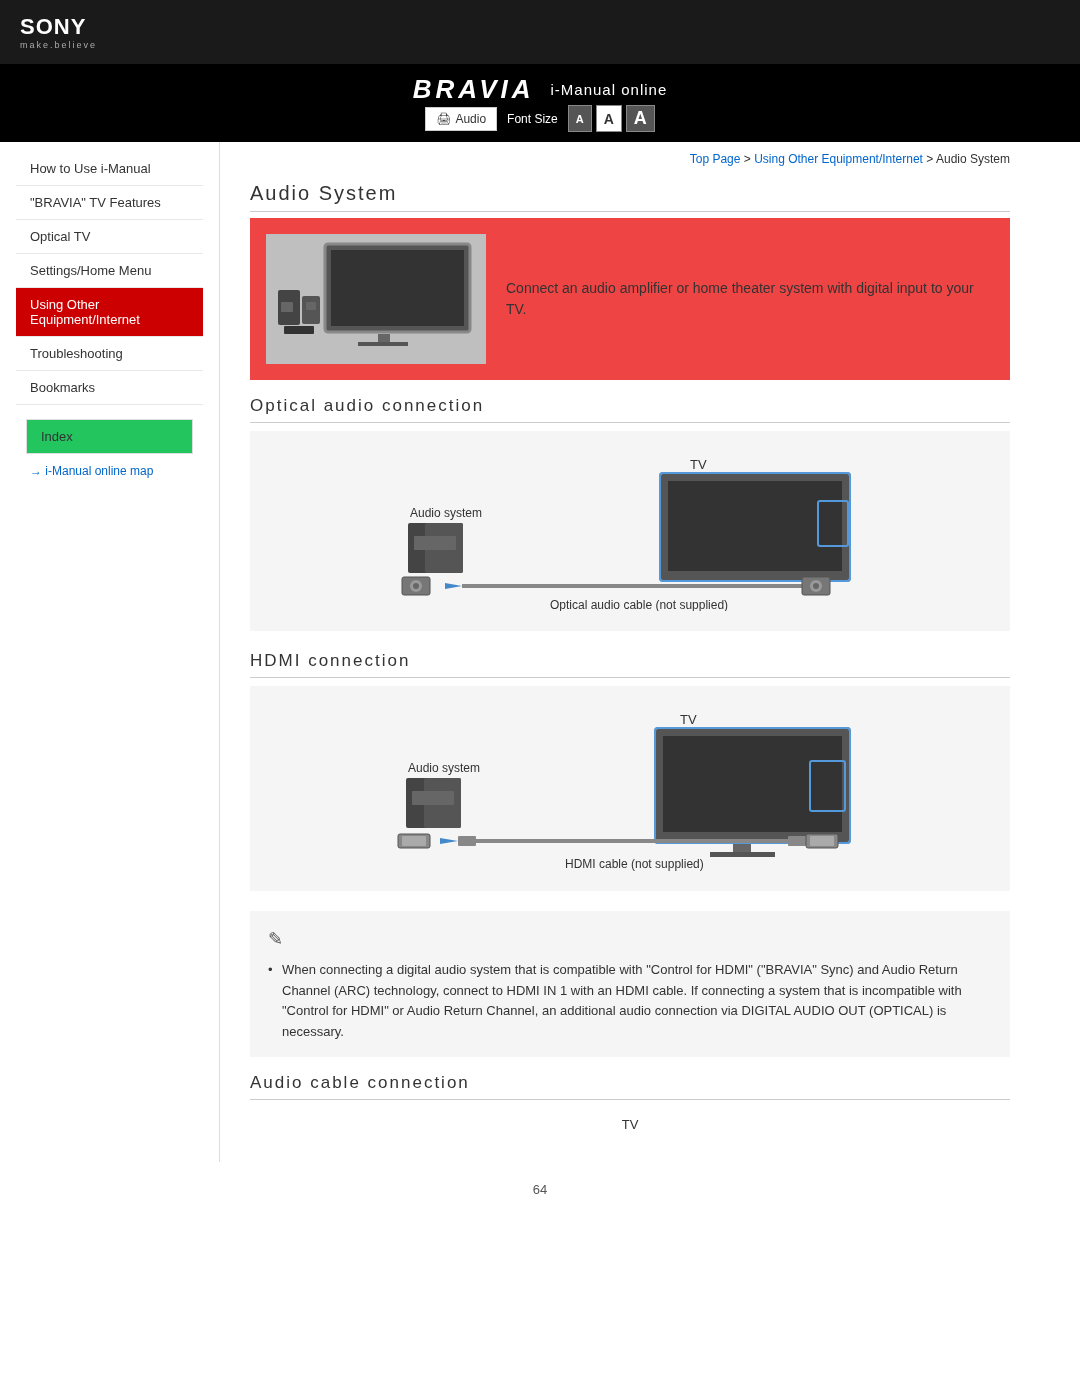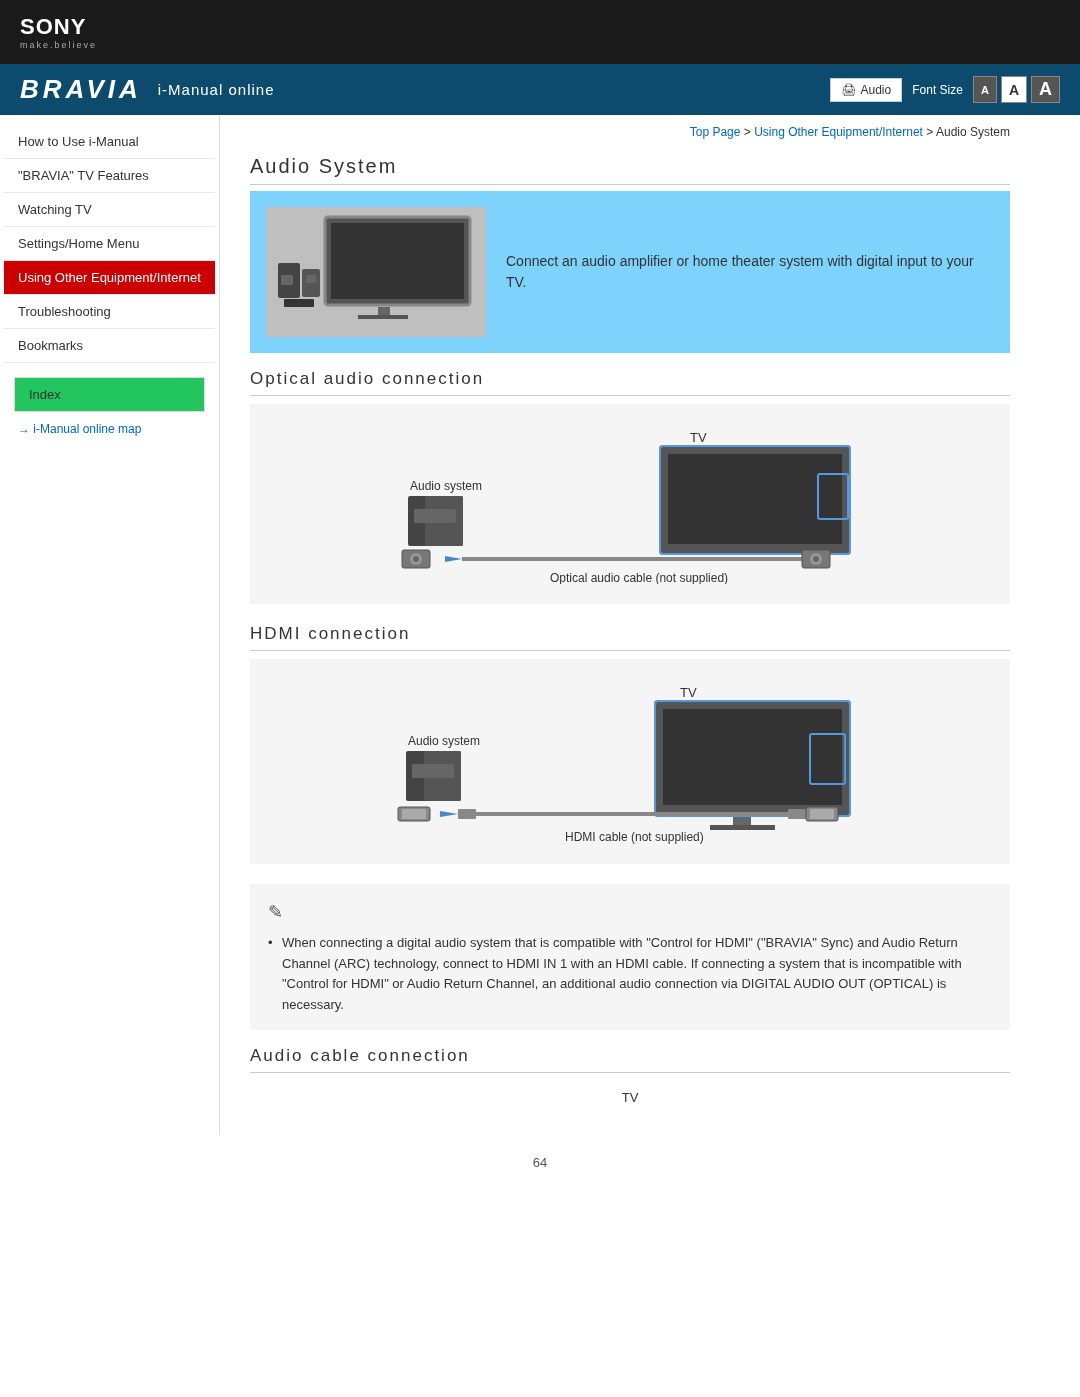--- a/index.html
+++ b/index.html
@@ -25,25 +25,26 @@
       font-size: 22px;
       font-weight: bold;
       letter-spacing: 1px;
     }
     .sony-tagline {
       color: #aaa;
       font-size: 9px;
       letter-spacing: 2px;
     }
     .bravia-bar {
-      background: #0c4a6e;
+      background: #000000;
       padding: 10px 20px;
       display: flex;
       align-items: center;
       justify-content: space-between;
+      flex-direction: column;
     }
     .bravia-title {
       display: flex;
       align-items: center;
       gap: 16px;
     }
     .bravia-logo {
       color: #fff;
       font-size: 26px;
       font-weight: bold;
@@ -95,21 +96,21 @@
     
     .main-container {
       display: flex;
       padding: 0;
     }
 
     
     .sidebar {
       width: 220px;
       min-width: 220px;
-      padding: 10px 4px;
+      padding: 10px 16px;
       border-right: 1px solid #ddd;
       background: #fff;
     }
     .sidebar-item {
       padding: 9px 14px;
       font-size: 13px;
       color: #333;
       border-bottom: 1px solid #e8e8e8;
       cursor: pointer;
     }
@@ -166,21 +167,21 @@
       letter-spacing: 2px;
       margin-bottom: 6px;
       padding-bottom: 6px;
       border-bottom: 1px solid #ccc;
     }
 
     
     .intro-box {
       display: flex;
       gap: 20px;
-      background: #7dd3fc;
+      background: #ef4444;
       padding: 16px;
       margin-bottom: 16px;
       align-items: center;
     }
     .intro-image {
       width: 220px;
       min-width: 220px;
       height: 130px;
       background: #c0bfbf;
       display: flex;
@@ -280,21 +281,21 @@
       <button class="font-btn" style="font-size:18px;">A</button>
     </div>
   </div>
 </div>
 
 <div class="main-container">
 
   <div class="sidebar">
     <div class="sidebar-item">How to Use i-Manual</div>
     <div class="sidebar-item">"BRAVIA" TV Features</div>
-    <div class="sidebar-item">Watching TV</div>
+    <div class="sidebar-item">Optical TV</div>
     <div class="sidebar-item">Settings/Home Menu</div>
     <div class="sidebar-item active">Using Other Equipment/Internet</div>
     <div class="sidebar-item">Troubleshooting</div>
     <div class="sidebar-item">Bookmarks</div>
     <div class="sidebar-index">Index</div>
     <div class="sidebar-map-link">→ i-Manual online map</div>
   </div>
 
   <div class="content">
 

